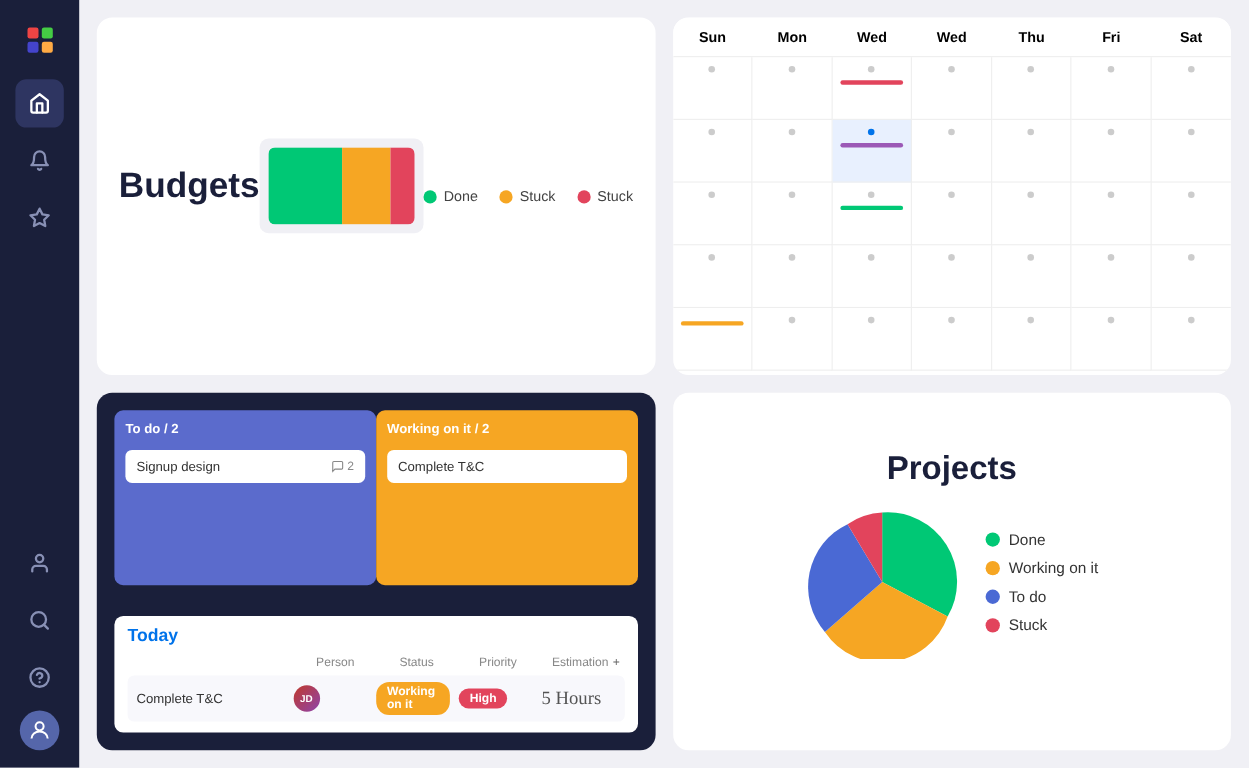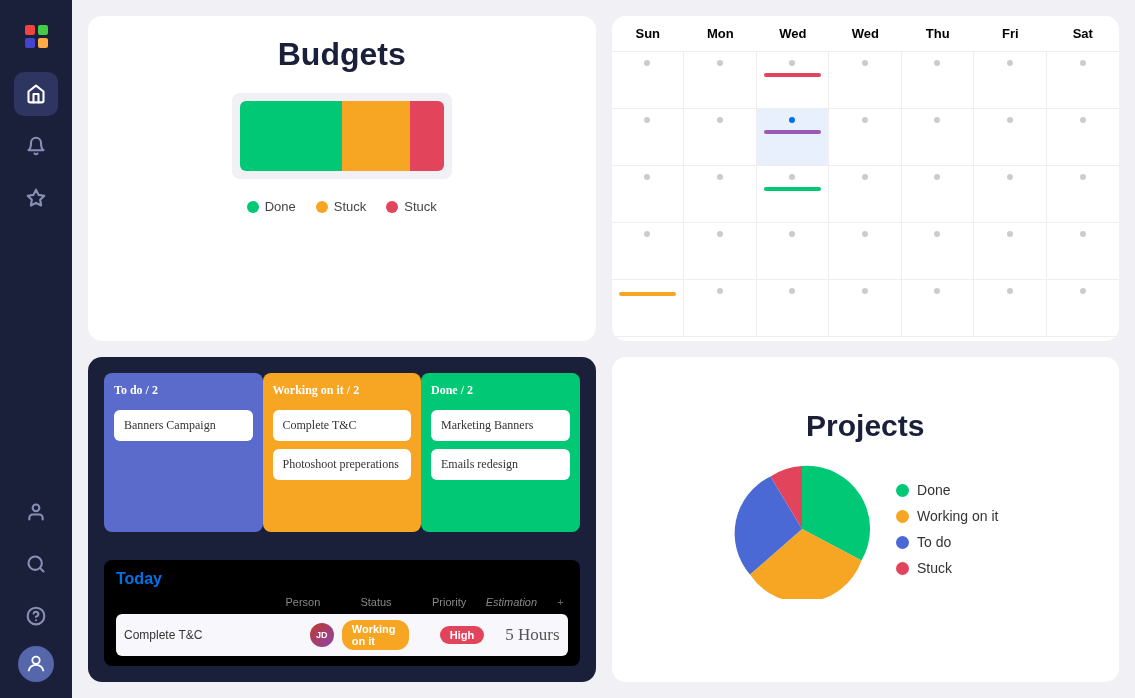--- a/index.html
+++ b/index.html
@@ -93,23 +93,23 @@
     .card {
       background: #fff;
       border-radius: 14px;
       padding: 20px;
       overflow: hidden;
     }
 
     
     .budgets-card {
       display: flex;
-      flex-direction: column;
-      align-items: center;
-      justify-content: flex-start;
+      flex-direction: row;
+      align-items: center;
+      justify-content: space-between;
     }
     .budgets-title {
       font-size: 32px;
       font-weight: 800;
       color: #1a1f3a;
       margin-bottom: 20px;
     }
     .budget-bar-container {
       background: #f0f0f5;
       border-radius: 8px;
@@ -213,21 +213,20 @@
       padding: 16px;
       display: flex;
       flex-direction: column;
       gap: 0;
     }
     .kanban-board {
       display: flex;
       gap: 0;
       flex: 1;
       margin-bottom: 16px;
-      font-family: Liberation Serif, serif;
     }
     .kanban-col {
       flex: 1;
       border-radius: 8px;
       padding: 10px;
       display: flex;
       flex-direction: column;
       gap: 8px;
     }
     .kanban-col.todo { background: #5b6bcc; }
@@ -254,50 +253,50 @@
       display: flex;
       align-items: center;
       gap: 3px;
       color: #888;
       font-size: 11px;
     }
 
     
     .today-section {
       margin-top: 12px;
-      background: #000000;
+      background: #ffffff;
       border-radius: 8px;
       padding: 10px 12px;
     }
     .today-title {
       font-size: 16px;
       font-weight: 700;
       color: #0073ea;
       margin-bottom: 8px;
     }
     .today-headers {
       display: flex;
       font-size: 11px;
       color: #888;
       margin-bottom: 6px;
       padding: 0 4px;
     }
     .today-task-name { flex: 2; }
     .today-col { flex: 1; text-align: center; }
-    .today-col-plus { flex: 1; text-align: center; display: flex; align-items: center; justify-content: flex-end; gap: 20px; font-style: italic; }
+    .today-col-plus { flex: 1; text-align: center; display: flex; align-items: center; justify-content: flex-end; gap: 4px; }
     .today-row {
       display: flex;
       align-items: center;
       background: #f8f8fc;
       border-radius: 6px;
       padding: 6px 8px;
       gap: 8px;
     }
     .today-row-name { flex: 2; font-size: 12px; color: #333; }
-    .today-row-col { flex: 1; display: flex; justify-content: flex-end; }
+    .today-row-col { flex: 1; display: flex; justify-content: flex-start; }
 
     .badge-working {
       background: #f6a623;
       color: #fff;
       font-size: 11px;
       font-weight: 600;
       border-radius: 12px;
       padding: 3px 10px;
     }
     .badge-high {
@@ -588,43 +587,37 @@
         </div>
     </div>
   </div>
 
   <div class="card kanban-card">
     <div class="kanban-board">
 
       <div class="kanban-col todo">
         <div class="kanban-col-header">To do / 2</div>
         <div class="kanban-card-item">
-          <span>Banners Campaign</span>
+          <span>Signup design</span>
+          <span class="kanban-badge">
+            <svg width="12" height="12" viewBox="0 0 24 24" fill="none" stroke="#888" stroke-width="2">
+                <path d="M21 15a2 2 0 01-2 2H7l-4 4V5a2 2 0 012-2h14a2 2 0 012 2z"></path>
+              </svg>
+            <span>2</span>
+          </span>
         </div>
       </div>
 
       <div class="kanban-col working">
         <div class="kanban-col-header">Working on it / 2</div>
         <div class="kanban-card-item">
           <span>Complete T&amp;C</span>
         </div>
-        <div class="kanban-card-item">
-          <span>Photoshoot preperations</span>
-        </div>
-      </div>
-
-      <div class="kanban-col done">
-        <div class="kanban-col-header">Done / 2</div>
-        <div class="kanban-card-item">
-          <span>Marketing Banners</span>
-        </div>
-        <div class="kanban-card-item">
-          <span>Emails redesign</span>
-        </div>
-      </div>
+      </div>
+
     </div>
 
     <div class="today-section">
       <div class="today-title">Today</div>
       <div class="today-headers">
         <div class="today-task-name"></div>
         <div class="today-col">Person</div>
         <div class="today-col">Status</div>
         <div class="today-col">Priority</div>
         <div class="today-col-plus">

